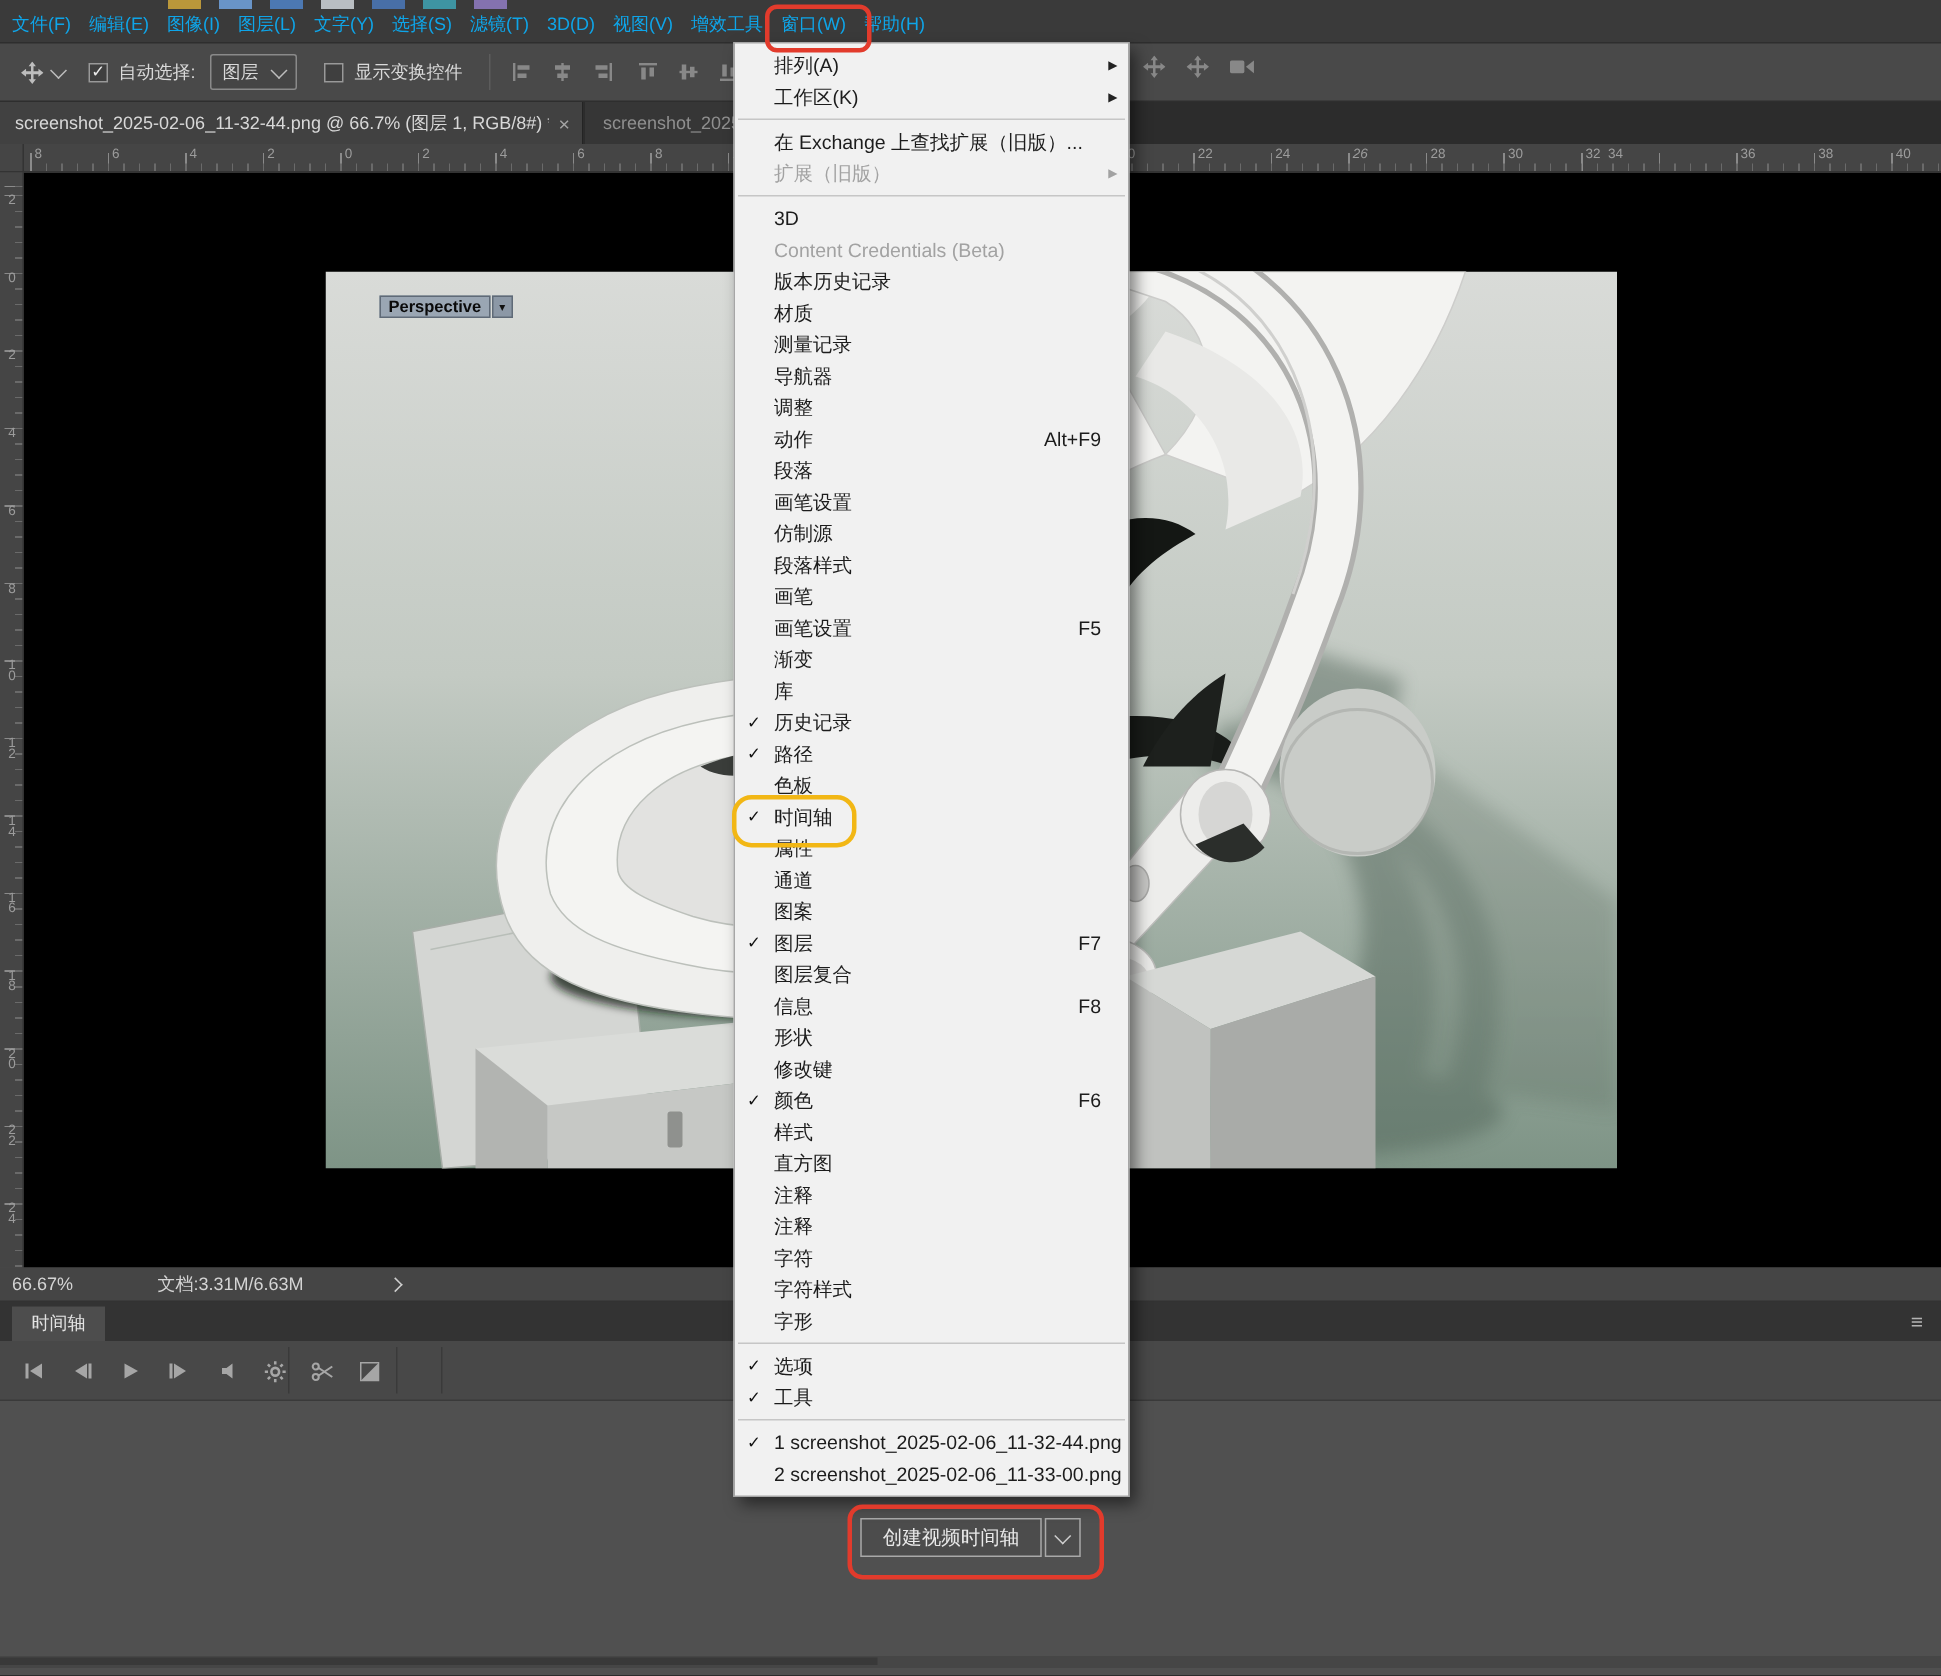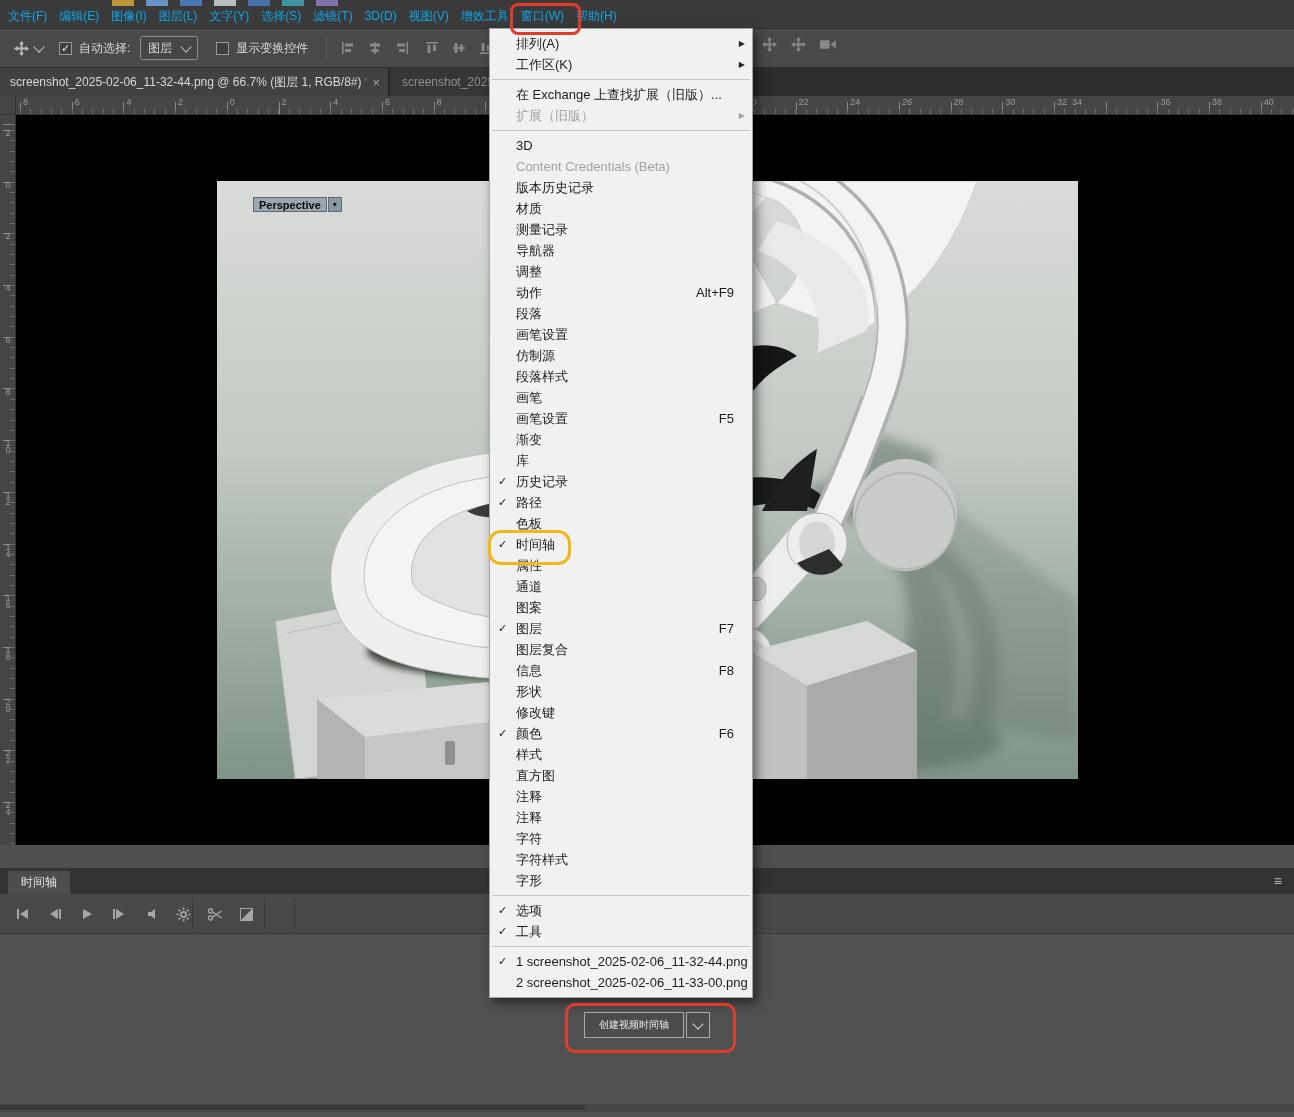--- a/index.html
+++ b/index.html
@@ -70,21 +70,21 @@
   .tl-tab{position:absolute;left:8px;top:3px;height:23px;background:#4d4d4d;color:#e2e2e2;font-size:12px;
           display:flex;align-items:center;padding:0 13px;}
   .tl-menu-icon{position:absolute;right:12px;top:5px;color:#b3b3b3;font-size:14px;letter-spacing:0;}
   .tl-panel{position:absolute;left:0;top:894px;width:100%;height:223px;background:#505050;z-index:2;}
   .transport{position:absolute;left:0;top:0;width:100%;height:40px;background:#484848;
              border-bottom:1px solid #3a3a3a;box-sizing:border-box;}
   .tbtn{position:absolute;top:7px;width:26px;height:26px;display:flex;align-items:center;
         justify-content:center;color:#a6a6a6;}
   .tdiv{position:absolute;top:4px;width:1px;height:31px;background:#3a3a3a;}
   .create-wrap{position:absolute;left:50%;top:118px;transform:translateX(-50%);display:flex;gap:2px;}
-  .create-btn{height:26px;border:1px solid #a9a9a9;background:#4c4c4c;color:#e8e8e8;font-size:10px;
+  .create-btn{height:26px;border:1px solid #a9a9a9;background:#4c4c4c;color:#e8e8e8;font-size:13px;
               padding:0 14px;display:flex;align-items:center;white-space:nowrap;box-sizing:border-box;}
   .create-dd{width:24px;height:26px;border:1px solid #a9a9a9;background:#4c4c4c;display:flex;
              align-items:center;justify-content:center;box-sizing:border-box;}
   .create-dd .chev{border-color:#cfcfcf;margin-top:-3px;}
   .hscroll{position:absolute;left:0;top:1104px;width:100%;height:8px;background:#464646;z-index:4;}
   .hthumb{position:absolute;left:0;top:1px;width:585px;height:5px;background:#393939;}
   
   .wm{position:absolute;left:489px;top:28px;width:264px;background:#f1f1f1;border:1px solid #a6a6a6;
       box-shadow:4px 5px 10px rgba(0,0,0,.5);padding:4px 0;box-sizing:border-box;z-index:20;
       font-size:13px;color:#1c1c1c;}
@@ -363,20 +363,25 @@
       <span class="ruler-num left-num" style="top: 532px;">1
 8</span>
       <span class="ruler-num left-num" style="top: 583.7px;">2
 0</span>
       <span class="ruler-num left-num" style="top: 635.4px;">2
 2</span>
       <span class="ruler-num left-num" style="top: 687.1px;">2
 4</span>
     </div>
 
+  <div class="statusbar">
+    <span class="sb-zoom">66.67%</span>
+    <span class="sb-doc">文档:3.31M/6.63M</span>
+    <span class="sb-chev"></span>
+  </div>
 
   <div class="tl-tabrow">
     <div class="tl-tab">时间轴</div>
     <div class="tl-menu-icon">≡</div>
   </div>
   <div class="tl-panel">
     <div class="transport" id="transport">
         <div class="tbtn" style="left: 10px;">
           <svg width="14" height="12" viewBox="0 0 14 12" fill="currentColor">
             <rect x="1" y="1" width="2" height="10"></rect>

